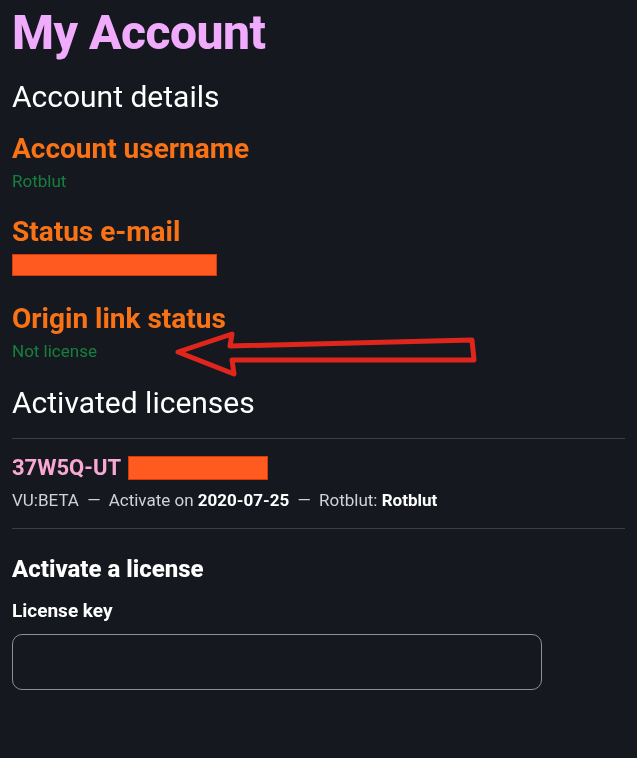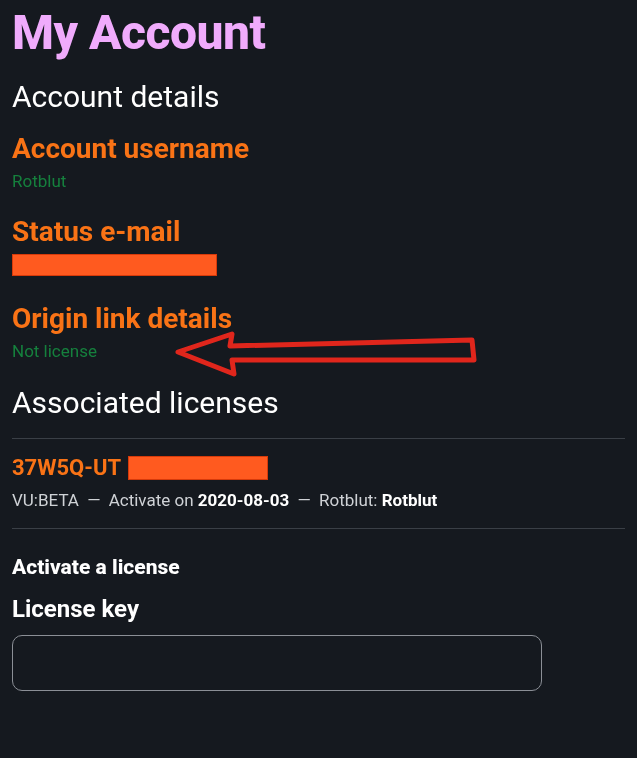--- a/index.html
+++ b/index.html
@@ -54,21 +54,21 @@
     border: none;
     border-top: 1px solid #3a3f46;
     margin: 0;
   }
   .license-row {
     padding: 16px 0 18px 0;
   }
   .license-key-line {
     font-size: 22px;
     font-weight: 700;
-    color: #f97316;
+    color: #f9a8d4;
     display: flex;
     align-items: center;
     gap: 7px;
     margin-bottom: 10px;
   }
   .license-key-part {
     white-space: pre;
   }
   .license-redact {
     display: inline-block;
@@ -84,28 +84,28 @@
   }
   .license-meta .strong {
     font-weight: 700;
     color: #ffffff;
   }
   .license-meta .sep {
     color: #cfd2d6;
     padding: 0 4px;
   }
   .activate-title {
-    font-size: 21px;
+    font-size: 24px;
     font-weight: 800;
     color: #ffffff;
     margin-top: 26px;
     margin-bottom: 16px;
   }
   .input-label {
-    font-size: 24px;
+    font-size: 19px;
     font-weight: 700;
     color: #ffffff;
     margin-bottom: 12px;
   }
   .license-input {
     width: 530px;
     height: 56px;
     background: transparent;
     border: 1.5px solid #8b8f96;
     border-radius: 10px;
@@ -130,38 +130,38 @@
 <h1 class="page-title">My Account</h1>
 
 <h2 class="section-title">Account details</h2>
 
 <div class="field-label">Account username</div>
 <div class="field-value">Rotblut</div>
 
 <div class="field-label">Status e-mail</div>
 <div class="redact-email"></div>
 
-<div class="field-label">Origin link details</div>
+<div class="field-label">Origin link status</div>
 <div class="field-value">Not license</div>
 
-<h2 class="section-title">Associated licenses</h2>
+<h2 class="section-title">Activated licenses</h2>
 
 <hr class="divider">
 
 <div class="license-row">
   <div class="license-key-line">
     <span class="license-key-part">37W5Q-UT</span>
     <span class="license-redact"></span>
   </div>
   <div class="license-meta">
     <span>VU:BETA</span>
     <span class="sep">—</span>
     <span>Activate on</span>
     <span> </span>
-    <span class="strong">2020-08-03</span>
+    <span class="strong">2020-07-25</span>
     <span class="sep">—</span>
     <span>Rotblut:</span>
     <span> </span>
     <span class="strong">Rotblut</span>
   </div>
 </div>
 
 <hr class="divider">
 
 <div class="activate-title">Activate a license</div>

